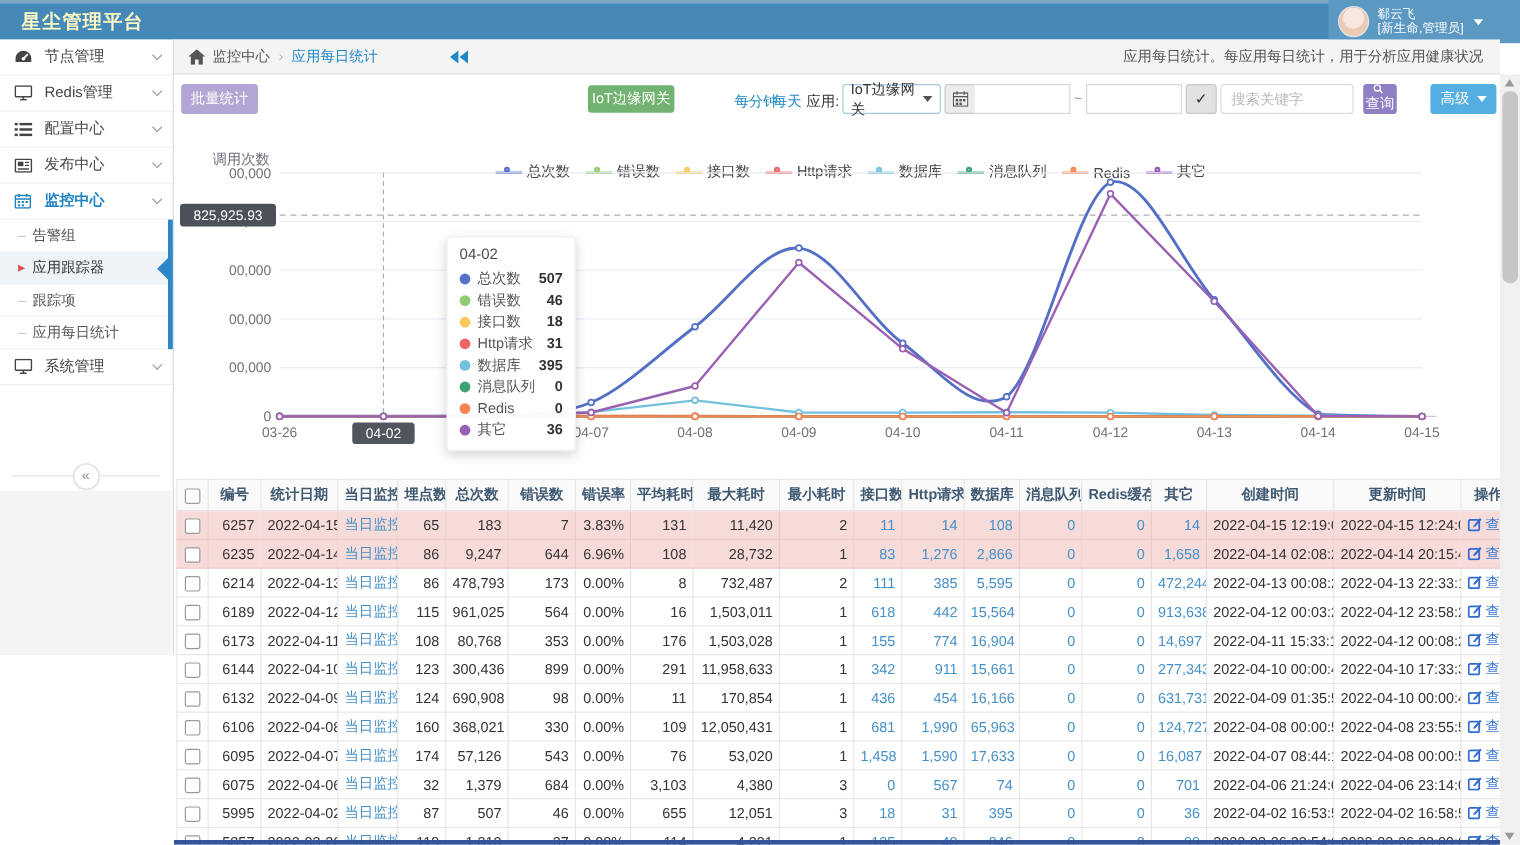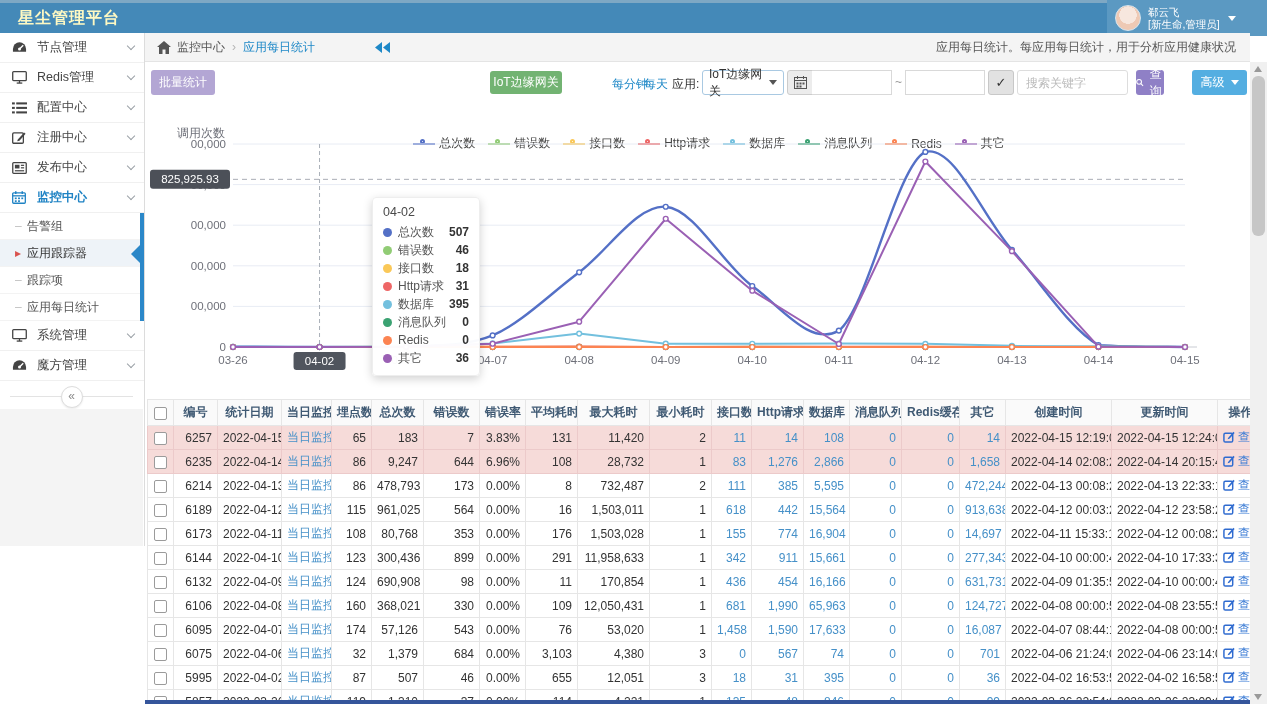--- a/index.html
+++ b/index.html
@@ -46,21 +46,21 @@
   #sel-app { position:absolute; left:557px; top:37px; width:82px; height:25px; border:1px solid #a9c9e2; border-radius:3px; background:#fff; display:flex; align-items:center; padding:0 6px; cursor:pointer; color:#333; }
   #sel-app .tri { margin-left:auto; width:0; height:0; border-left:4px solid transparent; border-right:4px solid transparent; border-top:5px solid #555; }
   #btn-cal { position:absolute; left:642px; top:37px; width:26px; height:25px; background:#ececec; border:1px solid #ccc; border-radius:3px 0 0 3px; display:flex; align-items:center; justify-content:center; cursor:pointer; }
   .date-input { position:absolute; top:37px; width:80px; height:25px; border:1px solid #d9d9d9; background:#fff; }
   #date-from { left:667px; border-left:none; }
   #date-to { left:760px; }
   #range-sep { position:absolute; left:750px; top:42px; color:#999; }
   #btn-check { position:absolute; left:843px; top:37px; width:26px; height:25px; background:#e2e2e2; border:1px solid #c8c8c8; border-radius:3px; color:#333; font-size:13px; display:flex; align-items:center; justify-content:center; cursor:pointer; }
   #search-input { position:absolute; left:872px; top:37px; width:111px; height:25px; border:1px solid #ddd; border-radius:3px; padding:0 8px; font-size:12px; color:#333; font-family:inherit; }
   #search-input::placeholder { color:#bbb; }
-  #btn-query { left:991px; top:37px; width:28px; background:#8f80c6; }
+  #btn-query { left:991px; top:37px; width:28px; background:#8f80c6;flex-direction:column; }
   #btn-adv { left:1047px; top:37px; width:55px; background:#54aee1; }
   #btn-adv .tri { width:0; height:0; border-left:4px solid transparent; border-right:4px solid transparent; border-top:5px solid #fff; margin-left:6px; }
   
   #legend { position:absolute; left:88px; top:102px; width:952px; display:flex; justify-content:center; gap:13px; }
   .lg-item { display:flex; align-items:center; cursor:pointer; }
   .lg-marker { position:relative; width:22px; height:2px; margin-right:4px; }
   .lg-marker .ring { position:absolute; left:7px; top:-3.5px; width:5px; height:5px; border-radius:50%; background:#fff; border:2px solid; }
   .lg-label { color:#444; font-size:12px; }
   
   #chart-wrap { position:absolute; left:0; top:92px; width:1105px; height:262px; }
@@ -136,30 +136,20 @@
             <rect x="4.5" y="4.8" width="11.5" height="2.2" fill="#444"></rect>
             <rect x="0" y="9.6" width="3" height="2.2" fill="#444"></rect>
             <rect x="4.5" y="9.6" width="11.5" height="2.2" fill="#444"></rect>
           </svg>
         </span>
         <span class="lbl">配置中心</span>
         <span class="chev"></span>
       </div>
       <div class="side-item">
         <span class="mi">
-          <svg width="14" height="13" viewBox="0 0 15 14">
-            <rect x="0.7" y="2" width="11.5" height="11.2" rx="1.2" fill="none" stroke="#444" stroke-width="1.4"></rect>
-            <path d="M6 9.5 L13 1.5 L14.6 3 L8 10.5 L5.6 11 Z" fill="#444"></path>
-          </svg>
-        </span>
-        <span class="lbl">注册中心</span>
-        <span class="chev"></span>
-      </div>
-      <div class="side-item">
-        <span class="mi">
           <svg width="15" height="12" viewBox="0 0 16 13">
             <rect x="0.7" y="0.7" width="14.6" height="11.6" rx="1" fill="none" stroke="#444" stroke-width="1.4"></rect>
             <rect x="3" y="3" width="5" height="4" fill="#444"></rect>
             <line x1="9.5" y1="3.6" x2="13" y2="3.6" stroke="#444" stroke-width="1.3"></line>
             <line x1="9.5" y1="6.3" x2="13" y2="6.3" stroke="#444" stroke-width="1.3"></line>
             <line x1="3" y1="9.5" x2="13" y2="9.5" stroke="#444" stroke-width="1.3"></line>
           </svg>
         </span>
         <span class="lbl">发布中心</span>
         <span class="chev"></span>
@@ -203,31 +193,20 @@
       </div>
       <div class="side-item">
         <span class="mi">
           <svg width="15" height="13" viewBox="0 0 16 14">
             <rect x="0.7" y="0.7" width="14.6" height="9.6" rx="1" fill="none" stroke="#444" stroke-width="1.4"></rect>
             <line x1="5" y1="13" x2="11" y2="13" stroke="#444" stroke-width="1.4"></line>
             <line x1="8" y1="10.5" x2="8" y2="13" stroke="#444" stroke-width="1.4"></line>
           </svg>
         </span>
         <span class="lbl">系统管理</span>
-        <span class="chev"></span>
-      </div>
-      <div class="side-item">
-        <span class="mi">
-          <svg width="15" height="13" viewBox="0 0 16 13">
-            <path d="M8 1 A7 7 0 0 1 15 8 L15 11 L1 11 L1 8 A7 7 0 0 1 8 1 Z" fill="#444"></path>
-            <line x1="8" y1="8" x2="12" y2="4" stroke="#fff" stroke-width="1.6"></line>
-            <circle cx="8" cy="8" r="1.6" fill="#fff"></circle>
-          </svg>
-        </span>
-        <span class="lbl">魔方管理</span>
         <span class="chev"></span>
       </div>
     </div>
   <div id="side-divider">
     <div class="hr"></div>
     <div id="collapse-btn">«</div>
   </div>
   <div id="side-bottom"></div>
 </div>
 

